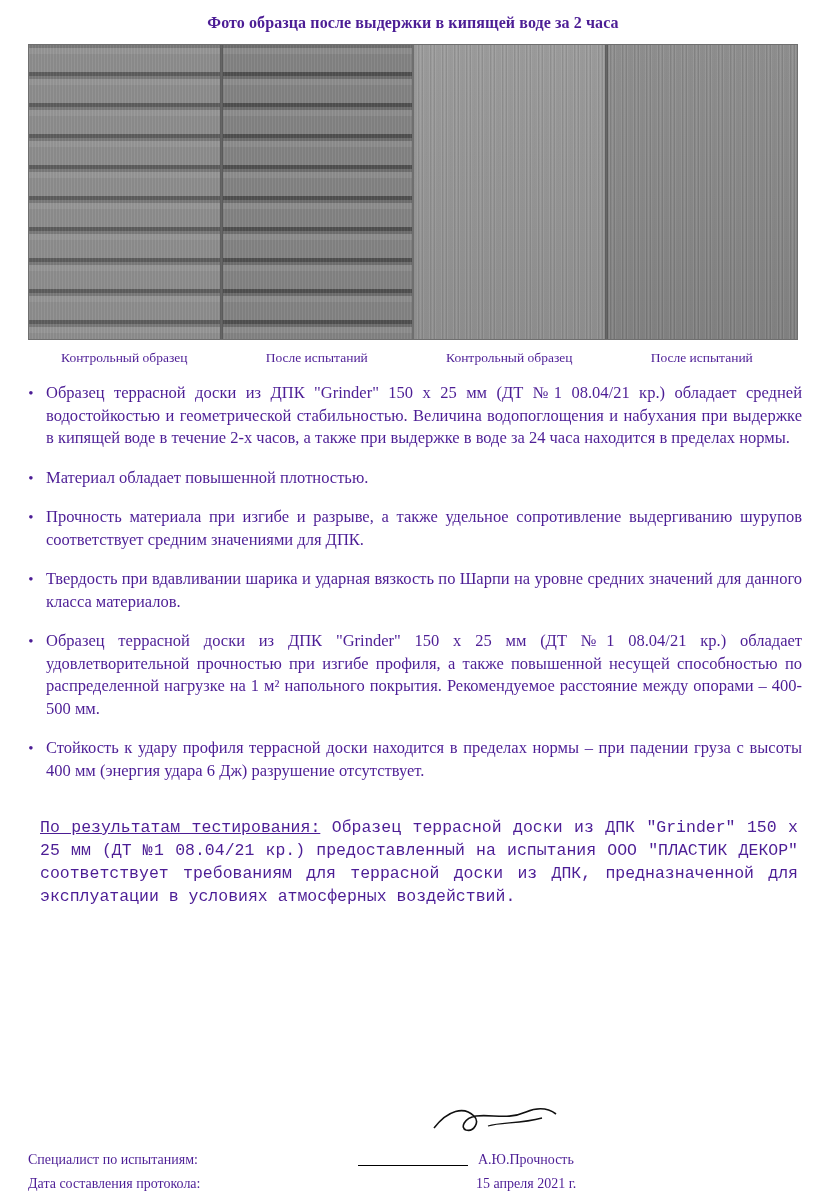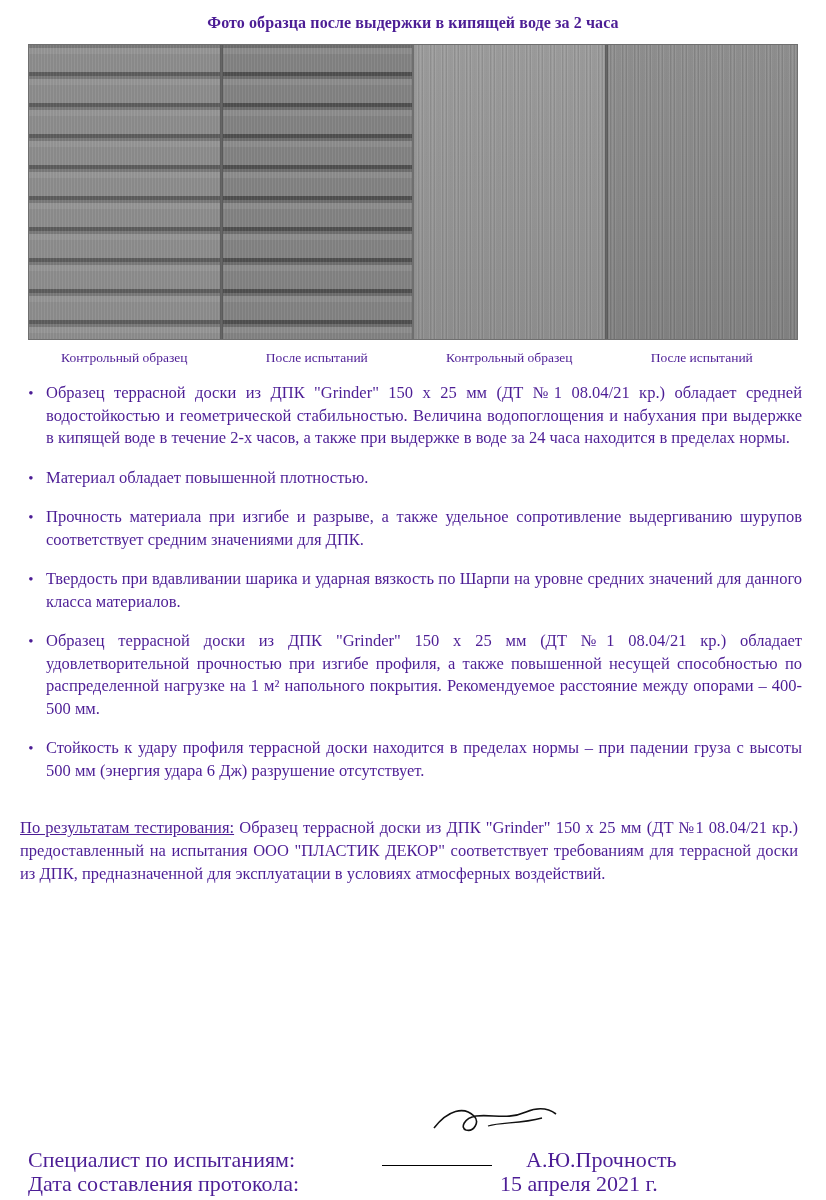--- a/index.html
+++ b/index.html
@@ -136,24 +136,25 @@
   .bullet .text {
     flex: 1 1 auto;
     font-size: 16.5px;
     line-height: 22.5px;
     text-align: justify;
     text-justify: inter-word;
     hyphens: manual;
   }
 
   .result-para {
-    margin: 34px 28px 0 20px;
+    margin: 34px 28px 0 40px;
     font-size: 16.5px;
     line-height: 23px;
     text-align: justify;
+    font-family: Liberation Mono, monospace;
   }
   .result-para .lead {
     text-decoration: underline;
   }
 
   
   .sign-area {
     position: absolute;
     left: 0;
     right: 0;
@@ -162,23 +163,22 @@
   .sig-scribble {
     position: absolute;
     left: 430px;
     bottom: 58px;
     width: 130px;
     height: 36px;
   }
   .sign-row {
     display: flex;
     margin: 0 28px 0 28px;
-    font-size: 22px;
+    font-size: 14px;
     line-height: 24px;
-    gap: 24px;
   }
   .sign-row .label { flex: 0 0 330px; }
   .sign-row .ruler {
     flex: 0 0 110px;
     border-bottom: 1px solid #000;
     height: 17px;
     margin-right: 10px;
   }
   .sign-row .value { flex: 1 1 auto; }
   .sign-row-2 .value { padding-left: 118px; }
@@ -237,21 +237,21 @@
     <div class="bullet">
       <div class="dot">•</div>
       <div class="text">Твердость при вдавливании шарика и ударная вязкость по Шарпи на уровне средних значений для данного класса материалов.</div>
     </div>
     <div class="bullet">
       <div class="dot">•</div>
       <div class="text">Образец террасной доски из ДПК "Grinder" 150 х 25 мм (ДТ №1 08.04/21 кр.) обладает удовлетворительной прочностью при изгибе профиля, а также повышенной несущей способностью по распределенной нагрузке на 1 м² напольного покрытия. Рекомендуемое расстояние между опорами – 400-500 мм.</div>
     </div>
     <div class="bullet">
       <div class="dot">•</div>
-      <div class="text">Стойкость к удару профиля террасной доски находится в пределах нормы – при падении груза с высоты 500 мм (энергия удара 6 Дж) разрушение отсутствует.</div>
+      <div class="text">Стойкость к удару профиля террасной доски находится в пределах нормы – при падении груза с высоты 400 мм (энергия удара 6 Дж) разрушение отсутствует.</div>
     </div>
   </div>
 
   <div class="result-para">
     <span class="lead">По результатам тестирования:</span><span> Образец террасной доски из ДПК "Grinder" 150 х 25 мм (ДТ №1 08.04/21 кр.) предоставленный на испытания ООО "ПЛАСТИК ДЕКОР" соответствует требованиям для террасной доски из ДПК, предназначенной для эксплуатации в условиях атмосферных воздействий.</span>
   </div>
 
   <div class="sign-area">
     <svg class="sig-scribble" viewBox="0 0 130 36">
       <path d="M4 26 C 18 8, 34 4, 44 14 C 50 20, 44 30, 36 28 C 30 26, 34 16, 46 14 C 62 12, 78 18, 96 10 C 108 5, 118 6, 126 12" fill="none" stroke="#111" stroke-width="1.6"></path>

